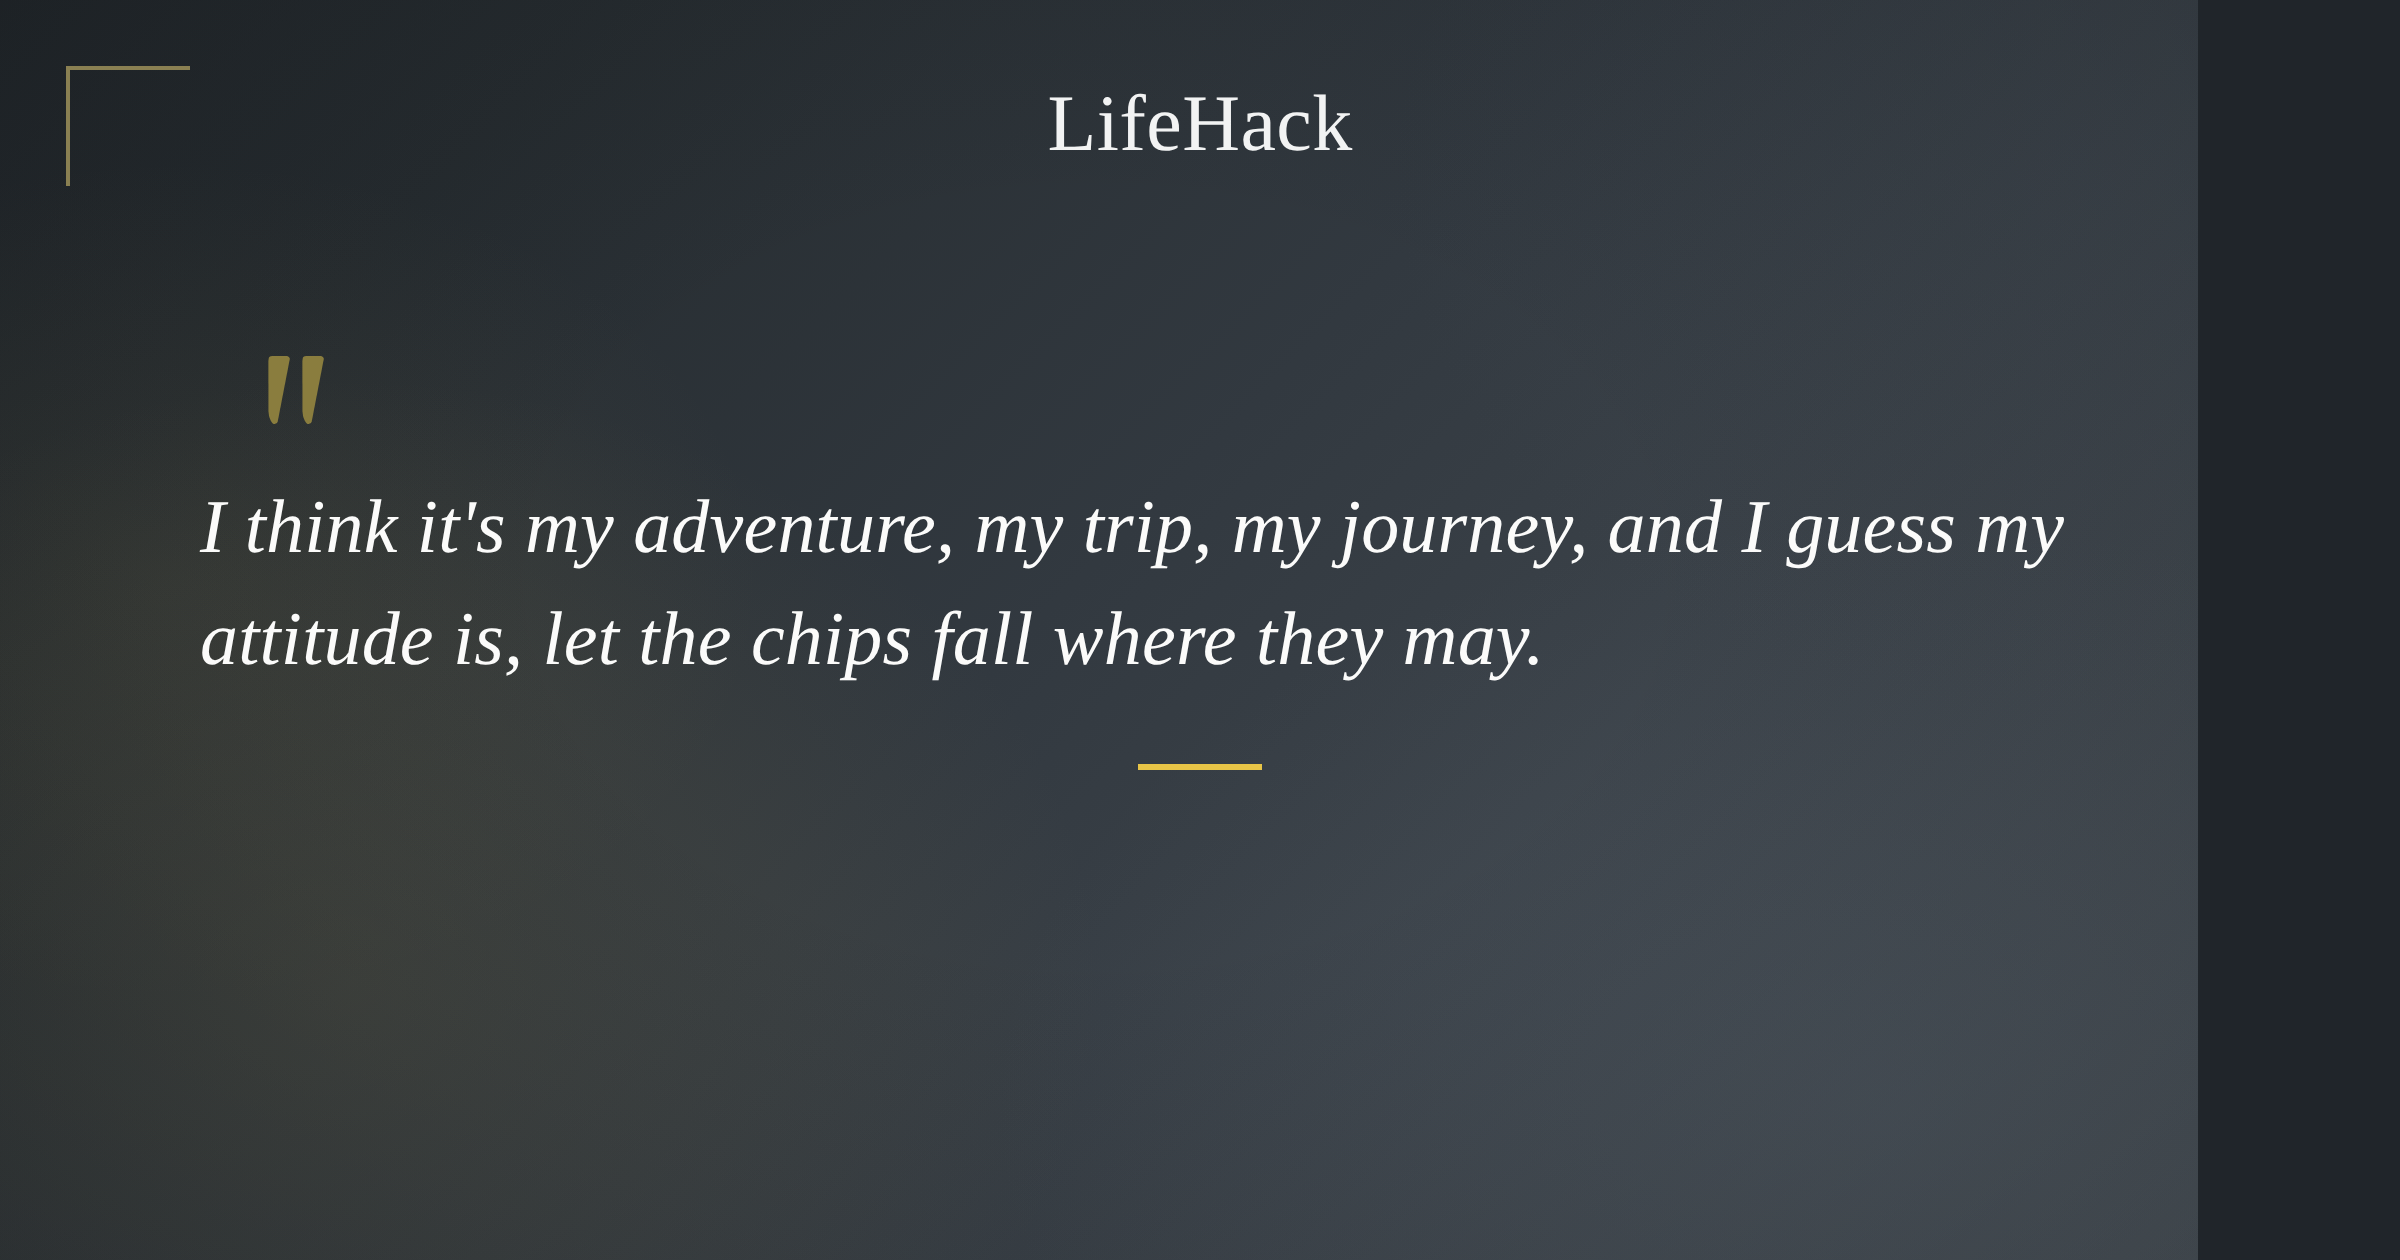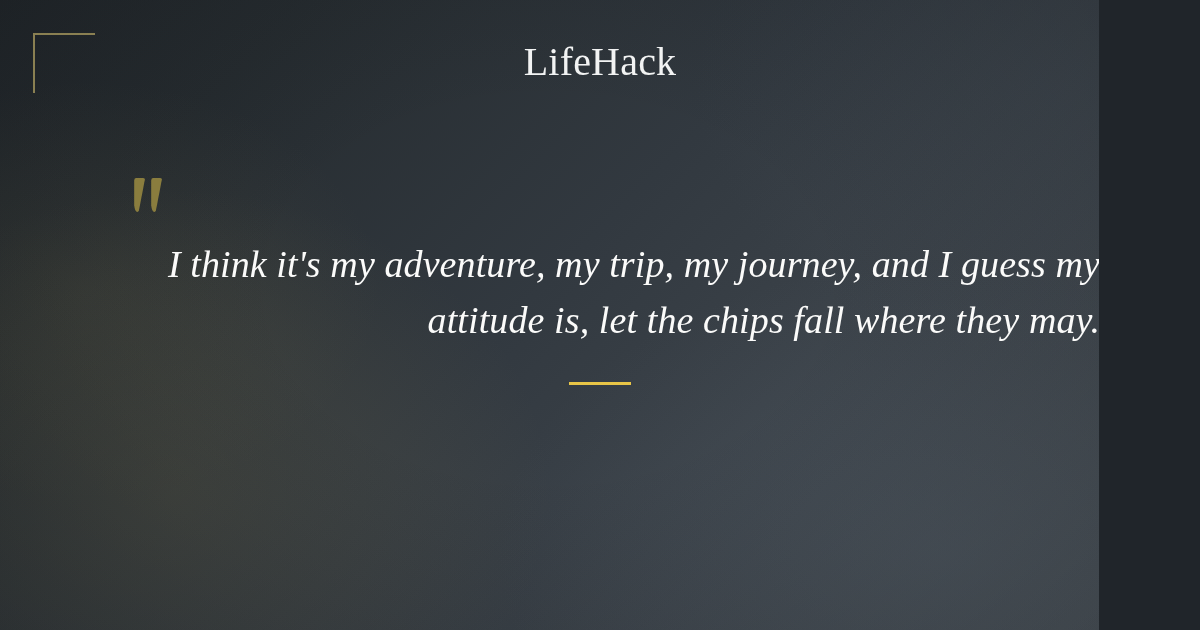--- a/index.html
+++ b/index.html
@@ -102,21 +102,21 @@
   }
   .quote-mark .q1 { left: 7px; }
   .quote-mark .q2 { left: 24px; }
 
   
   .quote {
     position: absolute;
     left: 100px;
     top: 236px;
     width: 1000px;
-    text-align: right;
+    text-align: left;
     font-family: "Liberation Serif", "DejaVu Serif", serif;
     font-style: italic;
     font-size: 38px;
     line-height: 56px;
     color: #fbfbfa;
     letter-spacing: 0.1px;
   }
 
   
   .divider {

